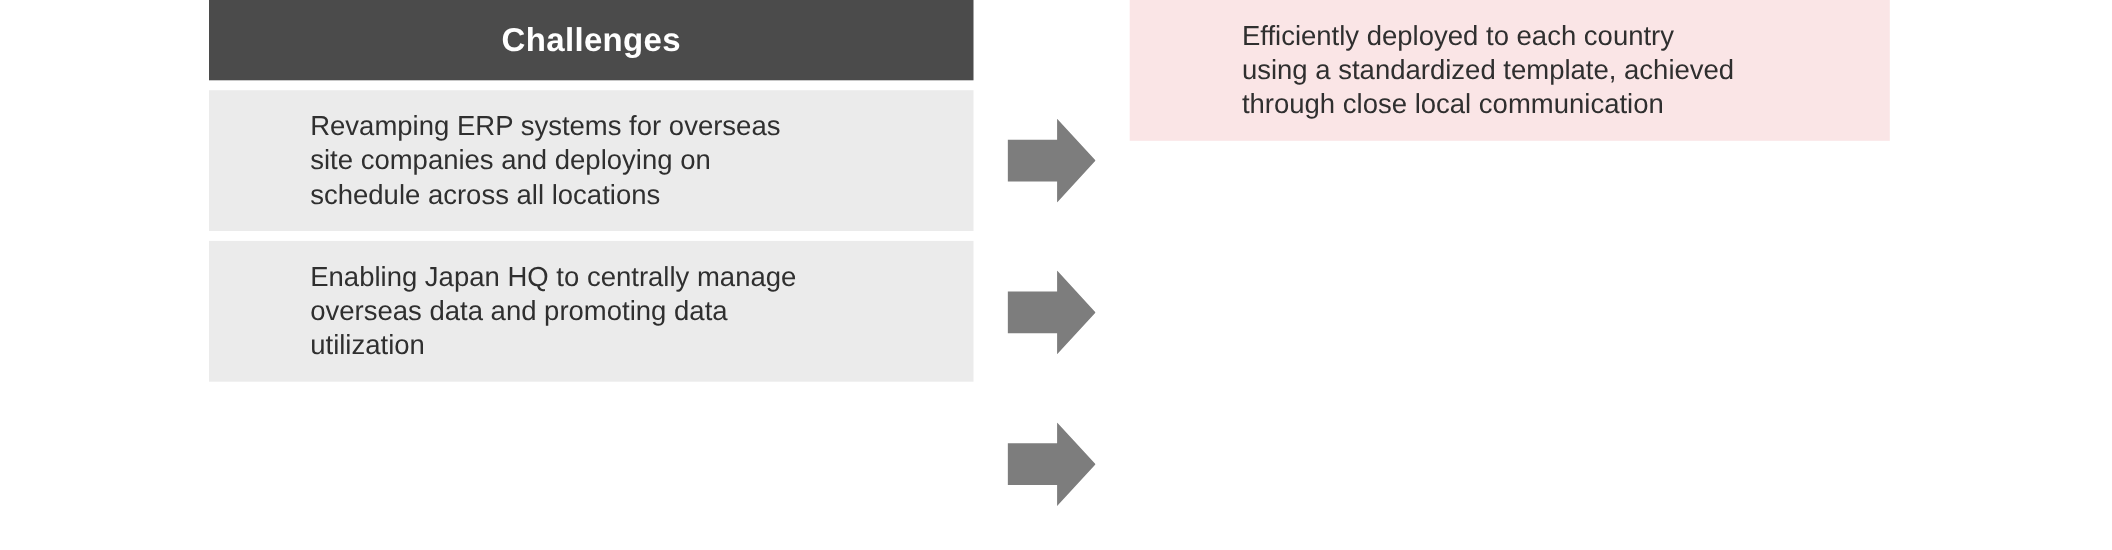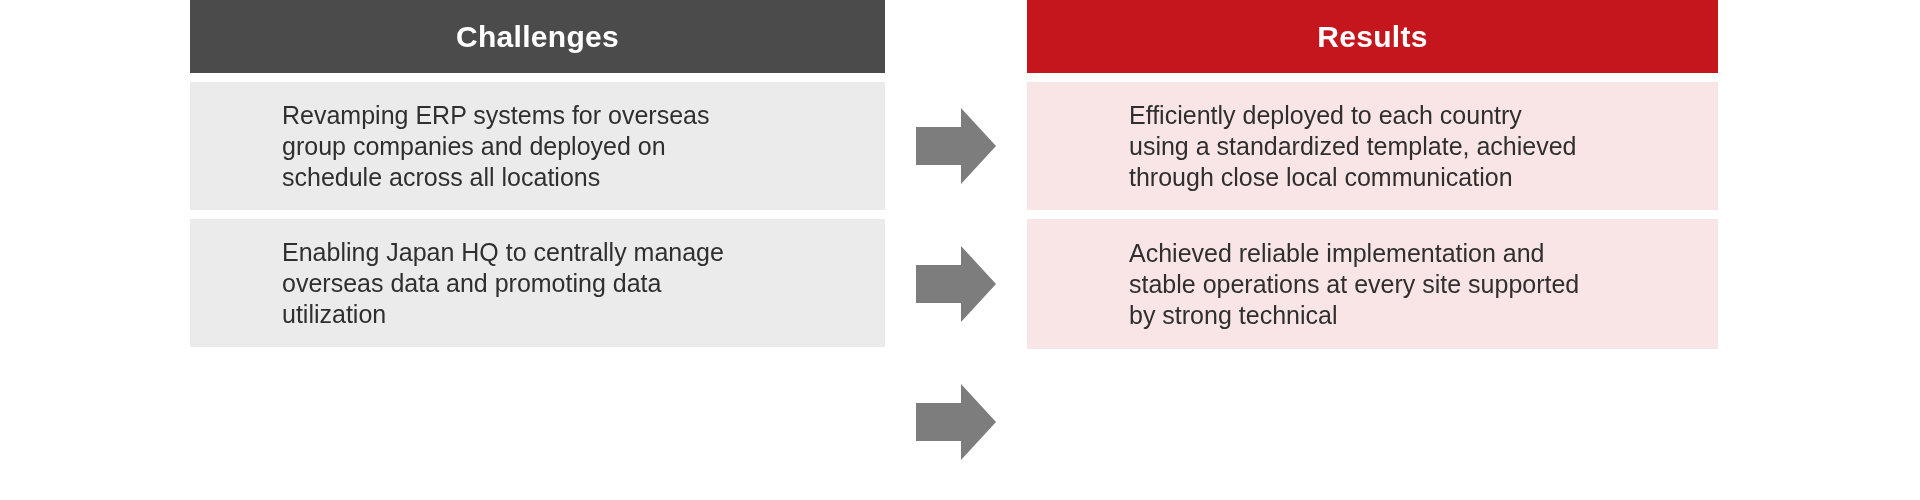--- a/index.html
+++ b/index.html
@@ -43,21 +43,21 @@
 
 <div class="board">
   <div class="cols">
 
     <div class="col col-challenges">
       <div class="hdr hdr-dark">
         <span>Challenges</span>
       </div>
       <div class="cell cell-gray r1">
         <span class="cell-text">Revamping ERP systems for overseas
-group companies and deployed on
+site companies and deploying on
 schedule across all locations</span>
       </div>
       <div class="cell cell-gray r3">
         <span class="cell-text">Enabling Japan HQ to centrally manage
 overseas data and promoting data
 utilization</span>
       </div>
     </div>
 
     <div class="col col-arrows">
@@ -73,29 +73,21 @@
         </svg>
       </div>
       <div class="arrow-cell r3">
         <svg class="arrow-svg" width="80" height="76" viewBox="0 0 80 76">
           <polygon points="0,19 45,19 45,0 80,38 45,76 45,57 0,57" fill="#7d7d7d"></polygon>
         </svg>
       </div>
     </div>
 
     <div class="col col-results">
-      <div class="hdr hdr-red">
-        <span>Results</span>
-      </div>
       <div class="cell cell-pink r1">
         <span class="cell-text">Efficiently deployed to each country
 using a standardized template, achieved
 through close local communication</span>
-      </div>
-      <div class="cell cell-pink r2">
-        <span class="cell-text">Achieved reliable implementation and
-stable operations at every site supported
-by strong technical</span>
       </div>
     </div>
 
   </div>
 </div>
 
 </body></html>

